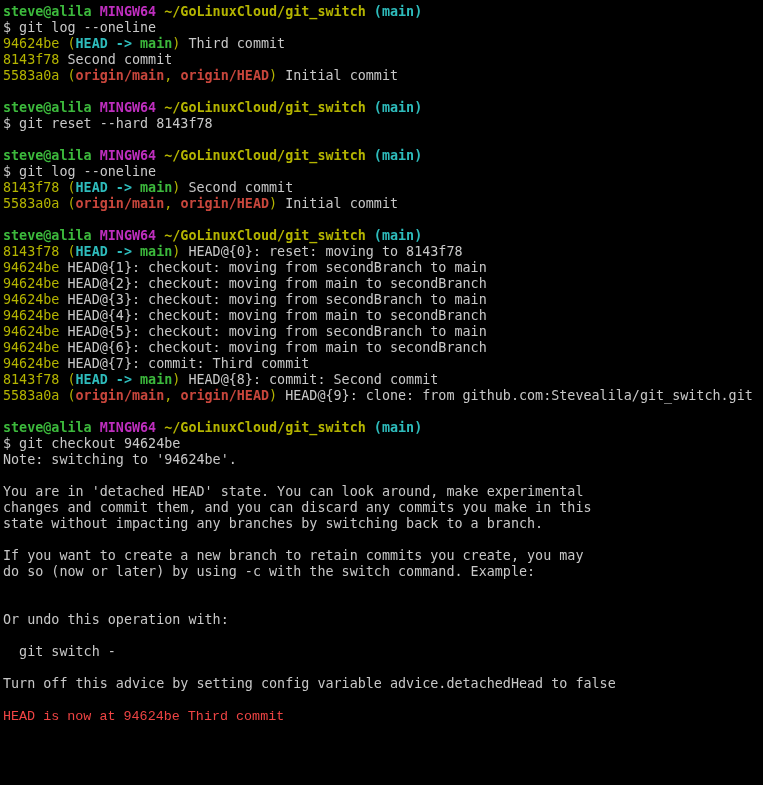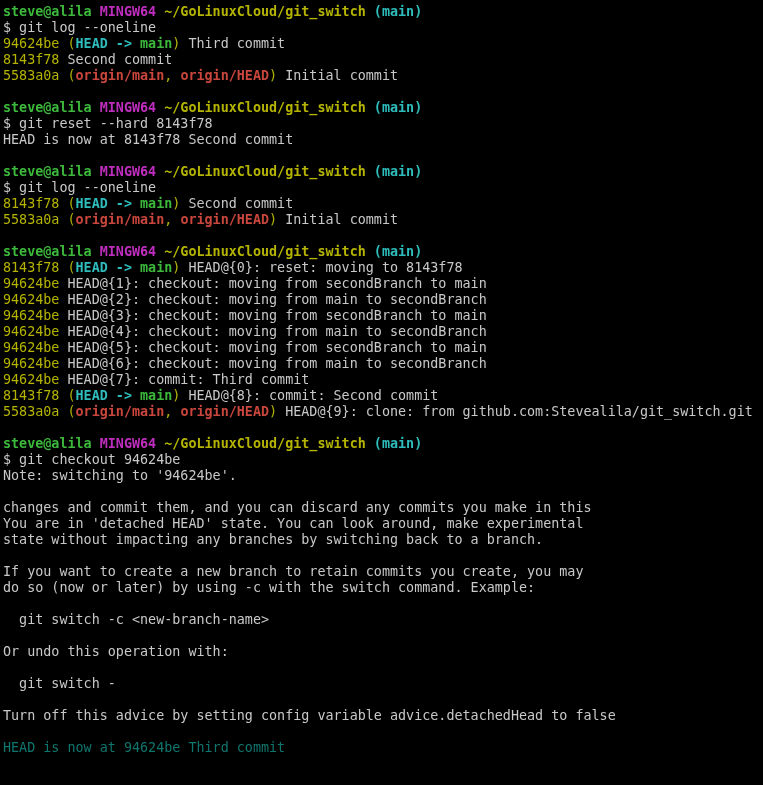--- a/index.html
+++ b/index.html
@@ -41,21 +41,20 @@
 <div class="terminal">
   <div>
       <div class="line"><span class="b" style="color: rgb(60, 185, 60);">steve@alila </span><span class="b" style="color: rgb(190, 46, 190);">MINGW64 </span><span class="b" style="color: rgb(180, 180, 0);">~/GoLinuxCloud/git_switch </span><span class="b" style="color: rgb(46, 188, 188);">(main)</span></div>
       <div class="line"><span style="color: rgb(200, 200, 200);">$ git log --oneline</span></div>
       <div class="line"><span style="color: rgb(180, 180, 0);">94624be (</span><span class="b" style="color: rgb(46, 188, 188);">HEAD -&gt; </span><span class="b" style="color: rgb(60, 185, 60);">main</span><span style="color: rgb(180, 180, 0);">)</span><span style="color: rgb(200, 200, 200);"> Third commit</span></div>
       <div class="line"><span style="color: rgb(180, 180, 0);">8143f78</span><span style="color: rgb(200, 200, 200);"> Second commit</span></div>
       <div class="line"><span style="color: rgb(180, 180, 0);">5583a0a (</span><span class="b" style="color: rgb(200, 70, 60);">origin/main</span><span style="color: rgb(180, 180, 0);">, </span><span class="b" style="color: rgb(200, 70, 60);">origin/HEAD</span><span style="color: rgb(180, 180, 0);">)</span><span style="color: rgb(200, 200, 200);"> Initial commit</span></div>
       <div class="line">&nbsp;</div>
       <div class="line"><span class="b" style="color: rgb(60, 185, 60);">steve@alila </span><span class="b" style="color: rgb(190, 46, 190);">MINGW64 </span><span class="b" style="color: rgb(180, 180, 0);">~/GoLinuxCloud/git_switch </span><span class="b" style="color: rgb(46, 188, 188);">(main)</span></div>
       <div class="line"><span style="color: rgb(200, 200, 200);">$ git reset --hard 8143f78</span></div>
-      <div class="line"><span style="color: rgb(200, 200, 200);">HEAD is now at 8143f78 Second commit</span></div>
       <div class="line">&nbsp;</div>
       <div class="line"><span class="b" style="color: rgb(60, 185, 60);">steve@alila </span><span class="b" style="color: rgb(190, 46, 190);">MINGW64 </span><span class="b" style="color: rgb(180, 180, 0);">~/GoLinuxCloud/git_switch </span><span class="b" style="color: rgb(46, 188, 188);">(main)</span></div>
       <div class="line"><span style="color: rgb(200, 200, 200);">$ git log --oneline</span></div>
       <div class="line"><span style="color: rgb(180, 180, 0);">8143f78 (</span><span class="b" style="color: rgb(46, 188, 188);">HEAD -&gt; </span><span class="b" style="color: rgb(60, 185, 60);">main</span><span style="color: rgb(180, 180, 0);">)</span><span style="color: rgb(200, 200, 200);"> Second commit</span></div>
       <div class="line"><span style="color: rgb(180, 180, 0);">5583a0a (</span><span class="b" style="color: rgb(200, 70, 60);">origin/main</span><span style="color: rgb(180, 180, 0);">, </span><span class="b" style="color: rgb(200, 70, 60);">origin/HEAD</span><span style="color: rgb(180, 180, 0);">)</span><span style="color: rgb(200, 200, 200);"> Initial commit</span></div>
       <div class="line">&nbsp;</div>
       <div class="line"><span class="b" style="color: rgb(60, 185, 60);">steve@alila </span><span class="b" style="color: rgb(190, 46, 190);">MINGW64 </span><span class="b" style="color: rgb(180, 180, 0);">~/GoLinuxCloud/git_switch </span><span class="b" style="color: rgb(46, 188, 188);">(main)</span></div>
       <div class="line"><span style="color: rgb(180, 180, 0);">8143f78 (</span><span class="b" style="color: rgb(46, 188, 188);">HEAD -&gt; </span><span class="b" style="color: rgb(60, 185, 60);">main</span><span style="color: rgb(180, 180, 0);">)</span><span style="color: rgb(200, 200, 200);"> HEAD@{0}: reset: moving to 8143f78</span></div>
       <div class="line"><span style="color: rgb(180, 180, 0);">94624be</span><span style="color: rgb(200, 200, 200);"> HEAD@{1}: checkout: moving from secondBranch to main</span></div>
       <div class="line"><span style="color: rgb(180, 180, 0);">94624be</span><span style="color: rgb(200, 200, 200);"> HEAD@{2}: checkout: moving from main to secondBranch</span></div>
@@ -64,30 +63,29 @@
       <div class="line"><span style="color: rgb(180, 180, 0);">94624be</span><span style="color: rgb(200, 200, 200);"> HEAD@{5}: checkout: moving from secondBranch to main</span></div>
       <div class="line"><span style="color: rgb(180, 180, 0);">94624be</span><span style="color: rgb(200, 200, 200);"> HEAD@{6}: checkout: moving from main to secondBranch</span></div>
       <div class="line"><span style="color: rgb(180, 180, 0);">94624be</span><span style="color: rgb(200, 200, 200);"> HEAD@{7}: commit: Third commit</span></div>
       <div class="line"><span style="color: rgb(180, 180, 0);">8143f78 (</span><span class="b" style="color: rgb(46, 188, 188);">HEAD -&gt; </span><span class="b" style="color: rgb(60, 185, 60);">main</span><span style="color: rgb(180, 180, 0);">)</span><span style="color: rgb(200, 200, 200);"> HEAD@{8}: commit: Second commit</span></div>
       <div class="line"><span style="color: rgb(180, 180, 0);">5583a0a (</span><span class="b" style="color: rgb(200, 70, 60);">origin/main</span><span style="color: rgb(180, 180, 0);">, </span><span class="b" style="color: rgb(200, 70, 60);">origin/HEAD</span><span style="color: rgb(180, 180, 0);">)</span><span style="color: rgb(200, 200, 200);"> HEAD@{9}: clone: from github.com:Stevealila/git_switch.git</span></div>
       <div class="line">&nbsp;</div>
       <div class="line"><span class="b" style="color: rgb(60, 185, 60);">steve@alila </span><span class="b" style="color: rgb(190, 46, 190);">MINGW64 </span><span class="b" style="color: rgb(180, 180, 0);">~/GoLinuxCloud/git_switch </span><span class="b" style="color: rgb(46, 188, 188);">(main)</span></div>
       <div class="line"><span style="color: rgb(200, 200, 200);">$ git checkout 94624be</span></div>
       <div class="line"><span style="color: rgb(200, 200, 200);">Note: switching to '94624be'.</span></div>
       <div class="line">&nbsp;</div>
+      <div class="line"><span style="color: rgb(200, 200, 200);">You are in 'detached HEAD' state. You can look around, make experimental</span></div>
       <div class="line"><span style="color: rgb(200, 200, 200);">changes and commit them, and you can discard any commits you make in this</span></div>
-      <div class="line"><span style="color: rgb(200, 200, 200);">You are in 'detached HEAD' state. You can look around, make experimental</span></div>
       <div class="line"><span style="color: rgb(200, 200, 200); text-align: right;">state without impacting any branches by switching back to a branch.</span></div>
       <div class="line">&nbsp;</div>
       <div class="line"><span style="color: rgb(200, 200, 200);">If you want to create a new branch to retain commits you create, you may</span></div>
       <div class="line"><span style="color: rgb(200, 200, 200);">do so (now or later) by using -c with the switch command. Example:</span></div>
       <div class="line">&nbsp;</div>
-      <div class="line"><span style="color: rgb(200, 200, 200);">  git switch -c &lt;new-branch-name&gt;</span></div>
       <div class="line">&nbsp;</div>
       <div class="line"><span style="color: rgb(200, 200, 200);">Or undo this operation with:</span></div>
       <div class="line">&nbsp;</div>
       <div class="line"><span style="color: rgb(200, 200, 200);">  git switch -</span></div>
       <div class="line">&nbsp;</div>
       <div class="line"><span style="color: rgb(200, 200, 200);">Turn off this advice by setting config variable advice.detachedHead to false</span></div>
       <div class="line">&nbsp;</div>
-      <div class="line"><span style="color: #0f766e;">HEAD is now at 94624be Third commit</span></div>
+      <div class="line"><span style="color: #ef4444; font-family: Liberation Mono, monospace;">HEAD is now at 94624be Third commit</span></div>
     </div>
 </div>
 
 </body></html>

